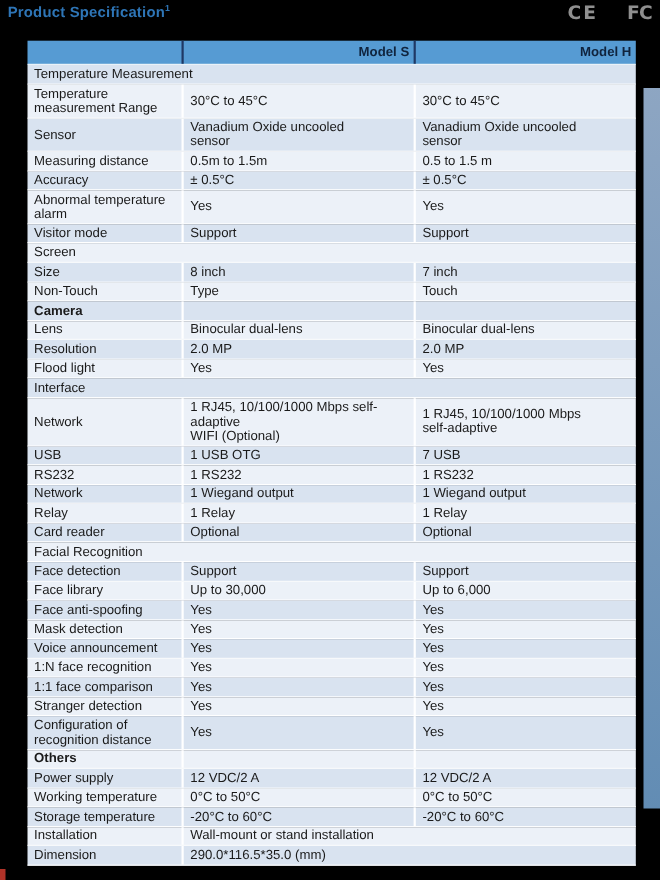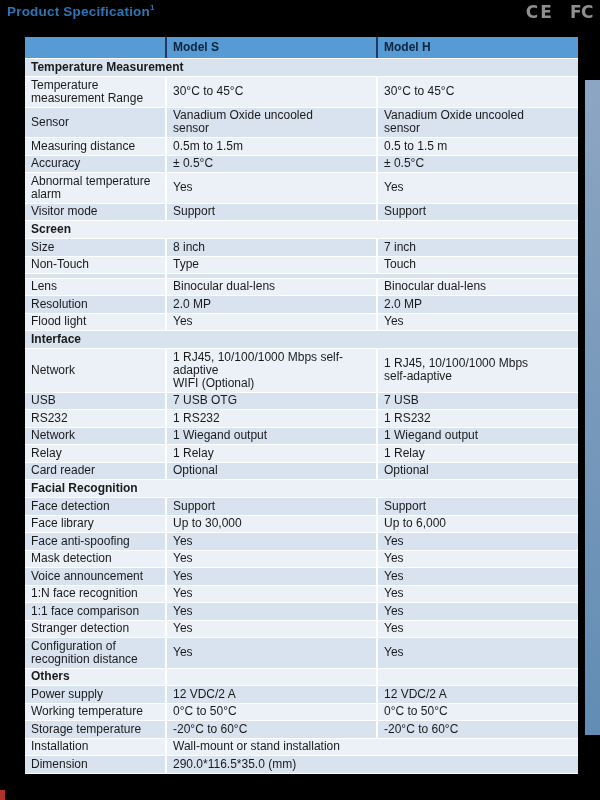--- a/index.html
+++ b/index.html
@@ -9,43 +9,44 @@
     font-family: "Liberation Sans", sans-serif;
     position: relative;
   }
   .topbar { position: relative; height: 24px; padding-top: 3px; }
   .page-title {
     margin-left: 7px; font-size: 13.5px; font-weight: bold;
     color: var(--title-text, #2e75b6); letter-spacing: 0.2px;
   }
   .page-title sup { font-size: 8px; }
   .marks {
-    position: absolute; top: 2px; right: 7px; display: flex; gap: 16px;
+    position: absolute; top: 2px; right: 7px; display: flex; gap: 26px;
     color: var(--certification-mark, #8f8f8f); font-weight: bold;
     font-family: "DejaVu Sans", sans-serif;
   }
   .ce { font-size: 17px; letter-spacing: 2px; }
   .fc { font-size: 17px; letter-spacing: -0.5px; }
 
   .spec-table { width: 553px; margin: 10px 0 0 25px; font-size: 12px; line-height: 13px; color: var(--cell-text, #1a1a1a); }
   .thead {
     display: grid; grid-template-columns: 142px 211px 200px;
     background: var(--table-header-bg, #569bd3);
     border-bottom: 1px solid #fff;
   }
   .th {
     font-weight: bold; padding: 4px 4px 4px 6px; color: #10243e;
     border-right: 2px solid var(--table-header-divider, #1f3864);
+    text-align: right;
   }
   .th:last-child { border-right: none; }
 
   .row { border-bottom: 1px solid #fff; }
   .row.dark  { background: var(--row-dark, #d9e3f0); }
   .row.light { background: var(--row-light, #ecf1f8); }
-  .row.section { font-weight: bold; padding: 2px 4px 2px 6px; }
+  .row.section { font-weight: normal; padding: 2px 4px 2px 6px; }
   .row.grid { display: grid; grid-template-columns: 142px 211px 200px; }
   .cell {
     padding: 1.5px 4px 2px 6px; border-right: 2px solid #fff;
     display: flex; align-items: center; white-space: pre-line;
   }
   .cell:last-child { border-right: none; }
   .section-cells .cell.label { font-weight: bold; }
 
   .edge-strip {
     position: absolute; left: 585px; top: 80px; width: 15px; height: 655px;
@@ -114,20 +115,21 @@
         <div class="cell label">Size</div>
         <div class="cell value">8 inch</div>
         <div class="cell value">7 inch</div>
       </div>
       <div class="row grid light">
         <div class="cell value">Non-Touch</div>
         <div class="cell label">Type</div>
         <div class="cell value">Touch</div>
       </div>
       <div class="row grid dark section-cells">
+        <div class="cell label">Camera</div>
         <div class="cell value"></div>
         <div class="cell value"></div>
       </div>
       <div class="row grid light">
         <div class="cell label">Lens</div>
         <div class="cell value">Binocular dual-lens</div>
         <div class="cell value">Binocular dual-lens</div>
       </div>
       <div class="row grid dark">
         <div class="cell label">Resolution</div>
@@ -142,21 +144,21 @@
       <div class="row section dark">Interface</div>
       <div class="row grid light">
         <div class="cell label">Network</div>
         <div class="cell value">1 RJ45, 10/100/1000 Mbps self-adaptive
 WIFI (Optional)</div>
         <div class="cell value">1 RJ45, 10/100/1000 Mbps
 self-adaptive</div>
       </div>
       <div class="row grid dark">
         <div class="cell label">USB</div>
-        <div class="cell value">7 USB OTG</div>
+        <div class="cell value">1 USB OTG</div>
         <div class="cell value">7 USB</div>
       </div>
       <div class="row grid light">
         <div class="cell label">RS232</div>
         <div class="cell value">1 RS232</div>
         <div class="cell value">1 RS232</div>
       </div>
       <div class="row grid dark">
         <div class="cell label">Network</div>
         <div class="cell value">1 Wiegand output</div>

